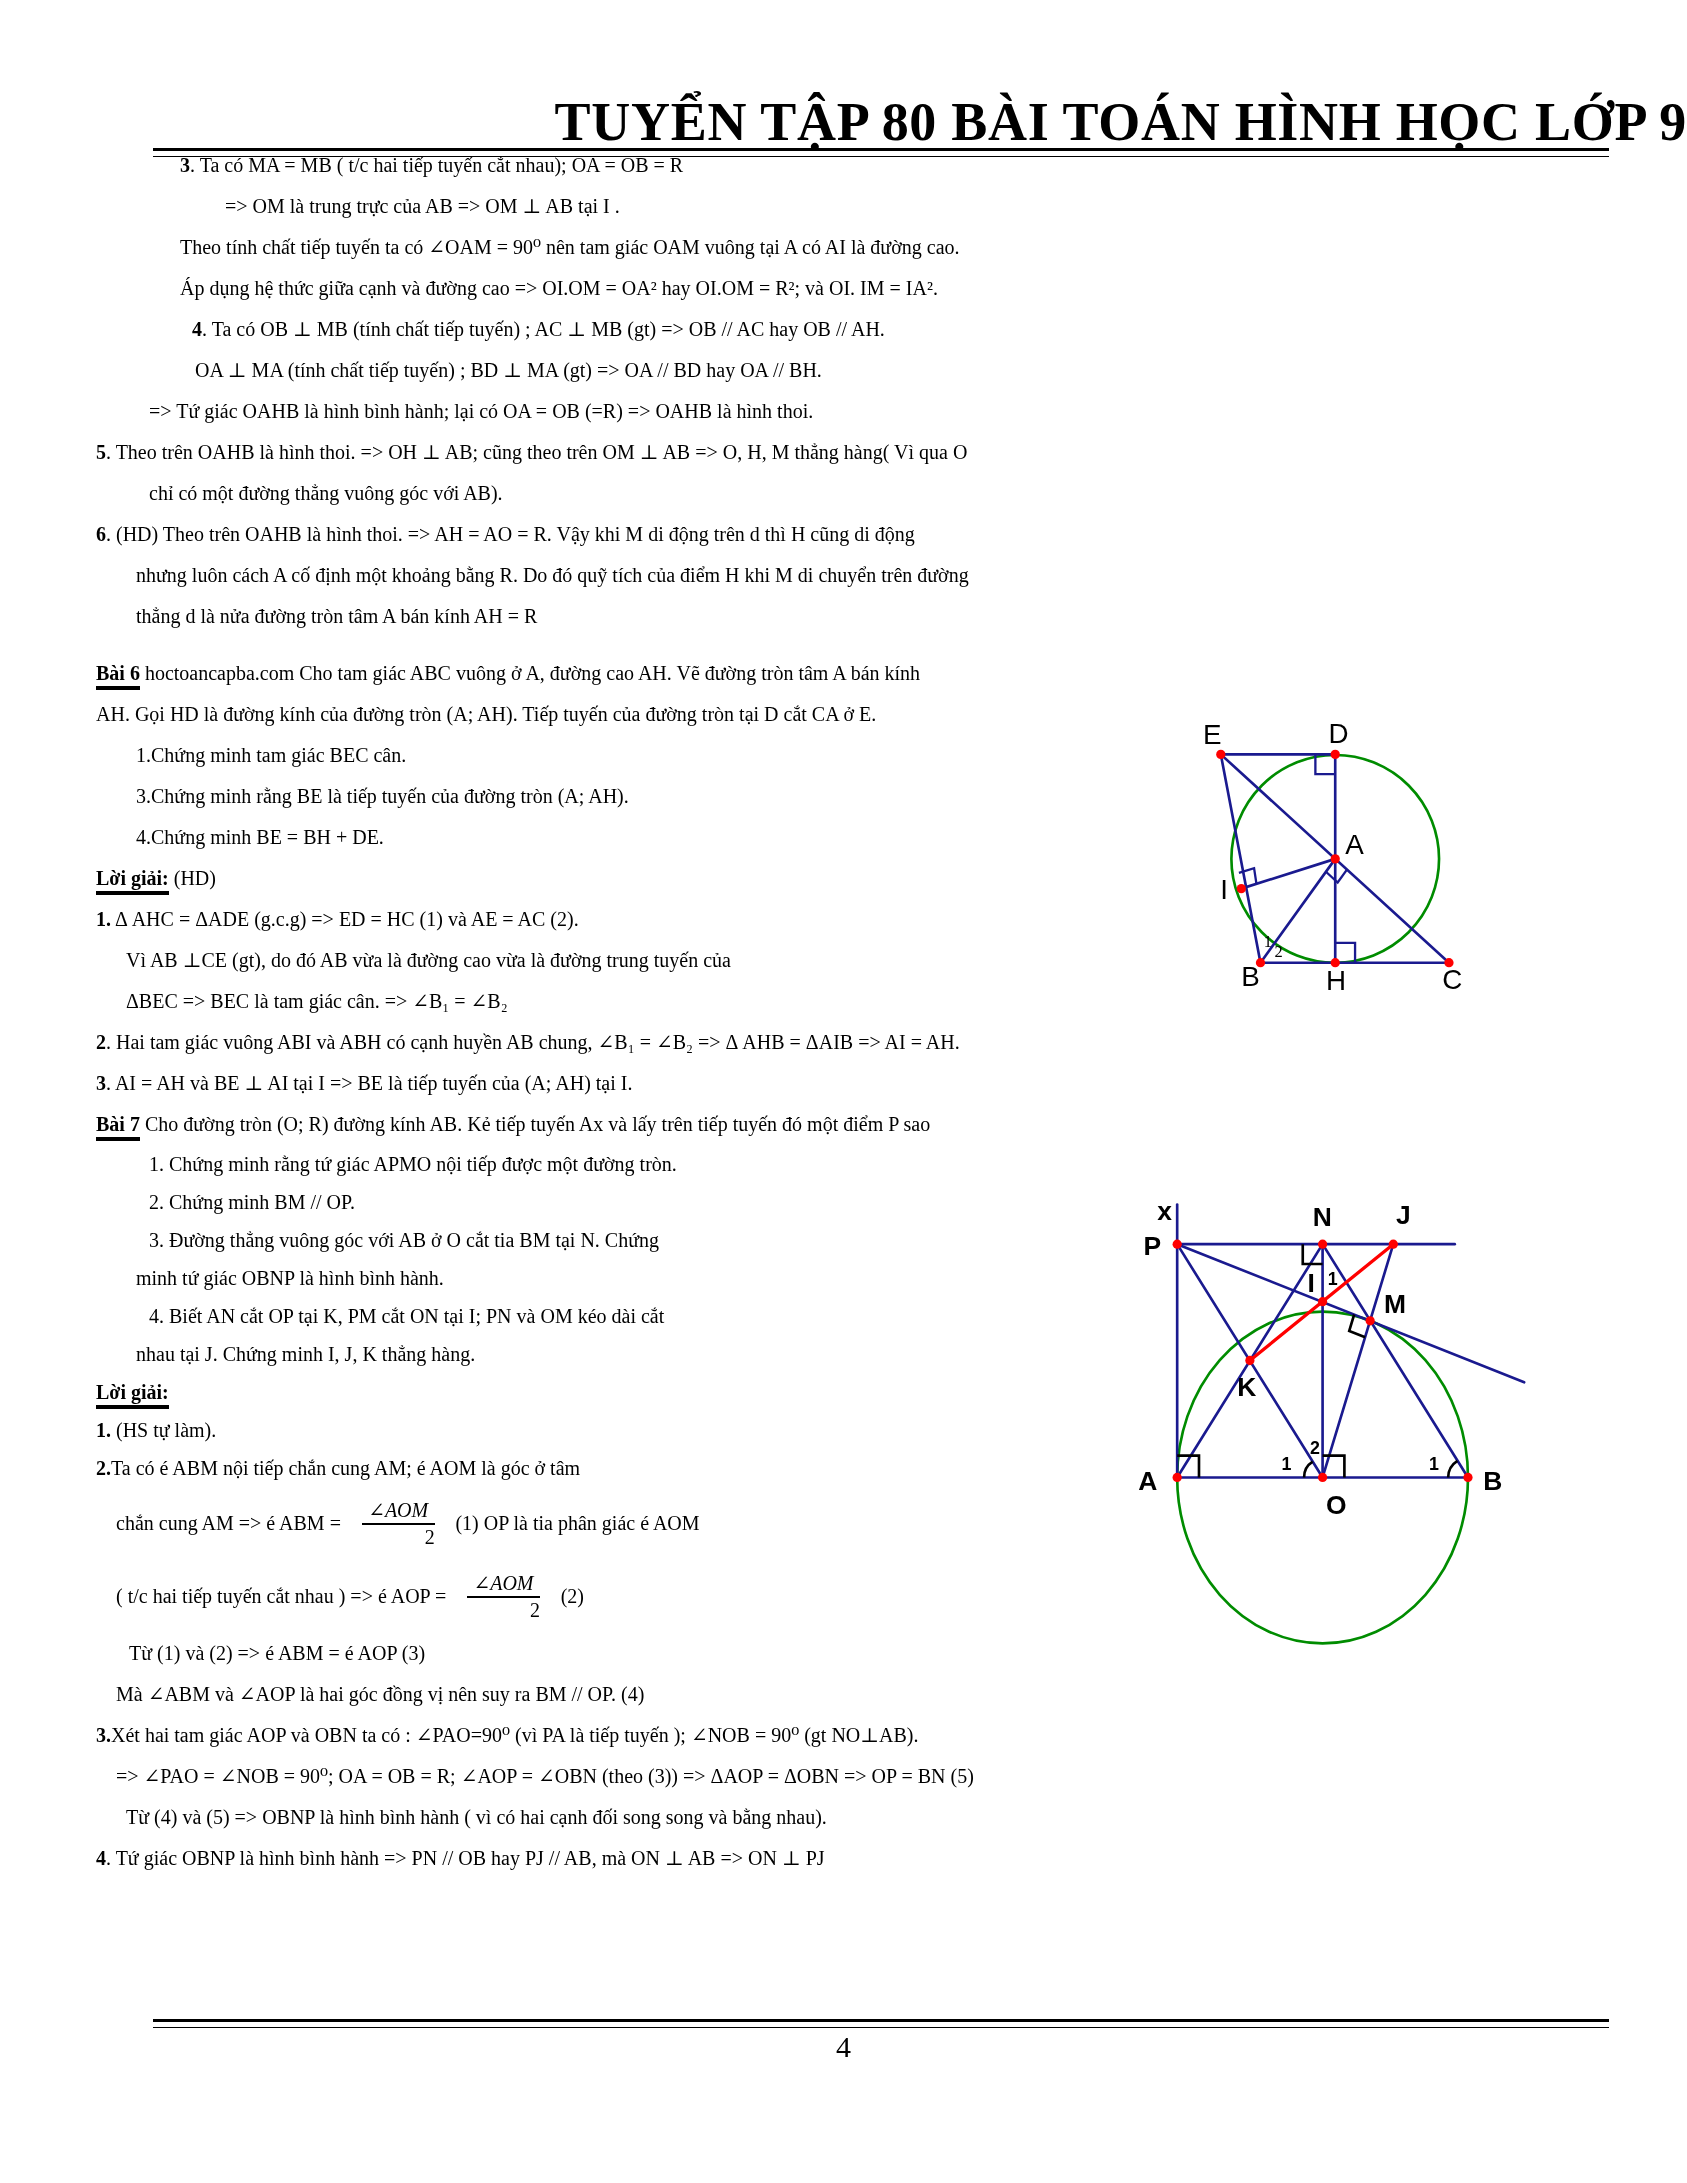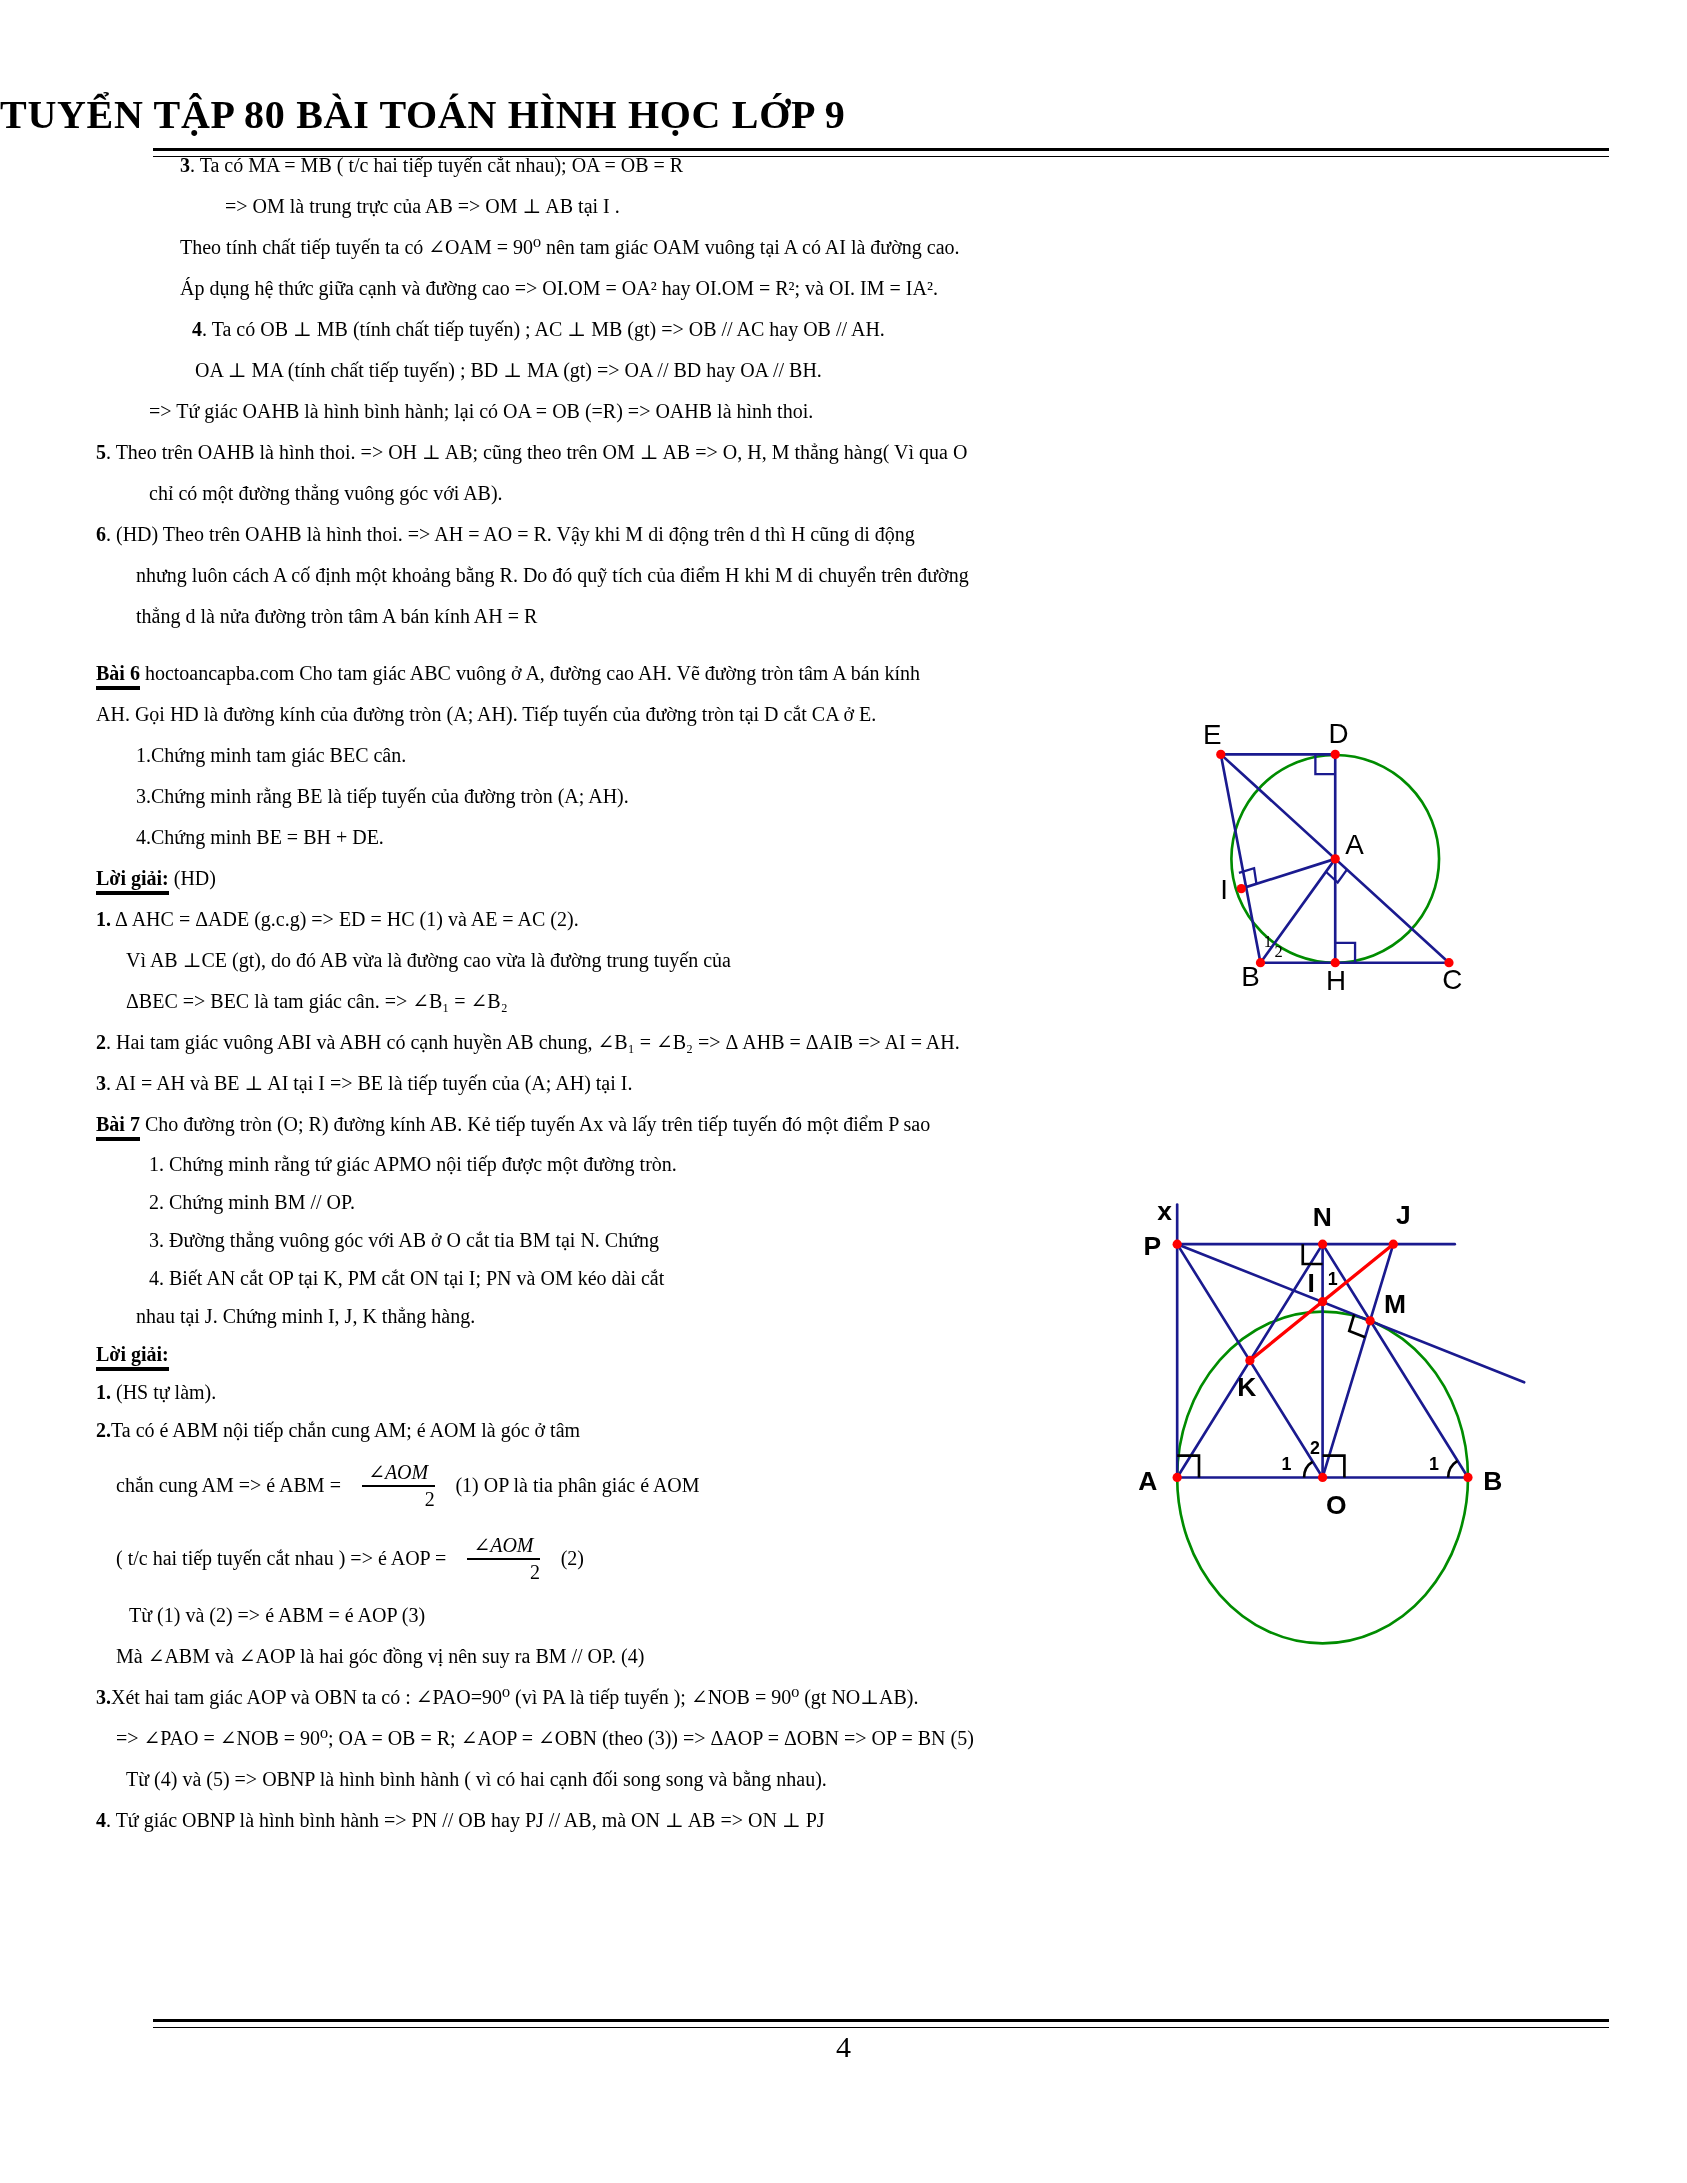--- a/index.html
+++ b/index.html
@@ -1,22 +1,22 @@
 <!DOCTYPE html>
 <html style="font-size:10.6px"><head>
 <meta charset="utf-8">
 <style>
   html,body{margin:0;padding:0;}
   body{
     width:1687px;height:2183px;position:relative;background:#ffffff;
     font-family:"Liberation Serif","DejaVu Serif",serif;color:#000;
   }
   .title{
-    position:absolute;top:91px;left:0;width:1687px;text-align:left;
-    font-size:40px;font-weight:bold;letter-spacing:0.7px;
+    position:absolute;top:91px;left:0;width:1687px;text-align:right;
+    font-size:54px;font-weight:bold;letter-spacing:0.7px;
   }
   .rule{
     position:absolute;left:153px;right:78px;height:4.6px;
     border-top:3.3px solid #000;border-bottom:1.3px solid #000;
   }
   .rule.hdr{top:148px;}
   .rule.ftr{top:2019px;}
   .pagenum{
     position:absolute;top:2030px;left:0;width:1687px;text-align:center;font-size:30px;
   }
@@ -82,20 +82,21 @@
   <div class="ln"><span class="b">1.</span><span> Δ AHC = ΔADE (g.c.g) =&gt; ED = HC (1) và AE = AC (2).</span></div>
   <div class="ln n45"><span>Vì AB ⊥CE (gt), do đó AB vừa là đường cao vừa là đường trung tuyến của</span></div>
   <div class="ln n45"><span>ΔBEC =&gt; BEC là tam giác  cân.  =&gt; ∠B₁ = ∠B₂</span></div>
   <div class="ln"><span class="b">2</span><span>. Hai tam giác  vuông ABI và ABH có cạnh huyền AB chung, ∠B₁ = ∠B₂ =&gt; Δ AHB = ΔAIB =&gt; AI = AH.</span></div>
   <div class="ln"><span class="b">3</span><span>. AI = AH và BE ⊥ AI tại I =&gt; BE là tiếp tuyến của (A; AH) tại I.</span></div>
 
   <div class="ln"><span class="hd">Bài 7</span><span>  Cho đường tròn  (O; R) đường kính AB. Kẻ tiếp tuyến Ax và lấy trên tiếp tuyến đó một điểm P sao</span></div>
   <div class="ln lh58 n80"><span>1. Chứng minh rằng tứ giác APMO nội tiếp được một đường tròn.</span></div>
   <div class="ln lh58 n80"><span>2. Chứng minh BM // OP.</span></div>
   <div class="ln lh58 n80"><span>3. Đường thẳng vuông góc với AB ở O cắt tia BM tại N. Chứng</span></div>
+  <div class="ln lh58 n60"><span>minh tứ giác OBNP là hình bình hành.</span></div>
   <div class="ln lh58 n80"><span>4. Biết AN cắt OP tại K, PM cắt ON tại I; PN và OM kéo dài cắt</span></div>
   <div class="ln lh58 n60"><span>nhau tại J. Chứng minh I, J, K thẳng hàng.</span></div>
   <div class="ln lh58"><span class="hd">Lời giải:</span></div>
   <div class="ln lh58"><span class="b">1.</span><span> (HS tự làm).</span></div>
   <div class="ln lh58"><span class="b">2.</span><span>Ta có é ABM nội tiếp chắn  cung AM;  é AOM là góc ở tâm</span></div>
 
   <div class="fline n30">
     <span>chắn cung AM  =&gt; é ABM = </span>
     <span class="frac">
         <span class="fnum">∠AOM</span>

